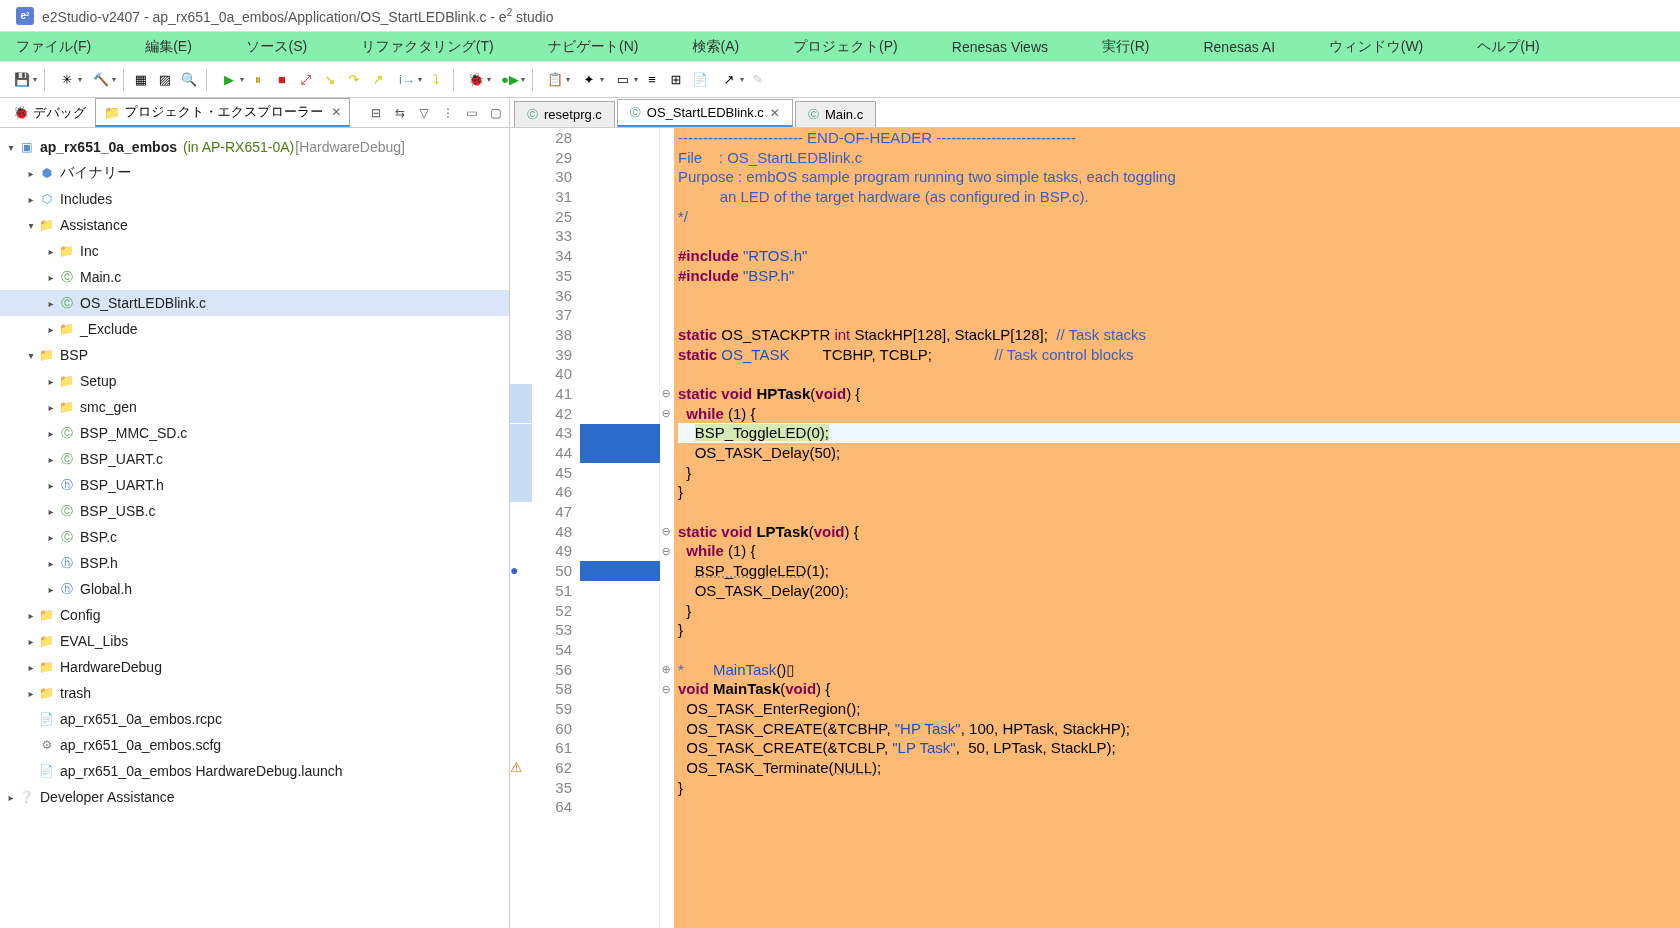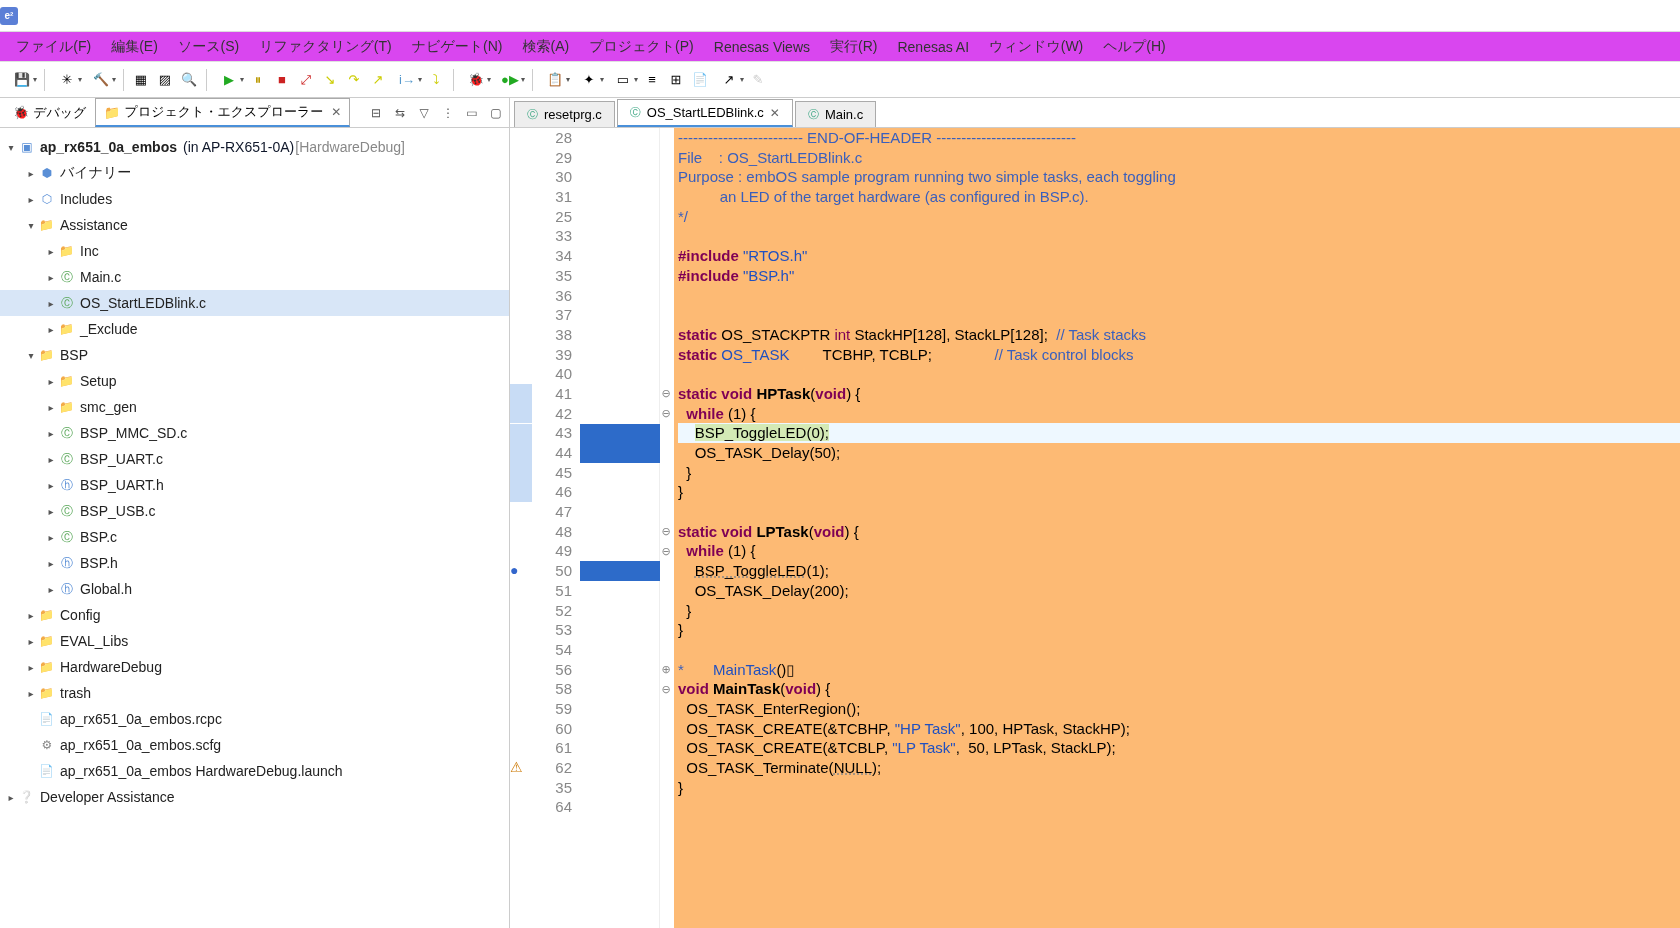--- a/index.html
+++ b/index.html
@@ -1,23 +1,23 @@
 <!DOCTYPE html>
 <html><head>
 <meta charset="utf-8">
 <style>
 * { box-sizing: border-box; margin: 0; padding: 0; font-family: "Meiryo UI", "MS Gothic", sans-serif; }
 body { font-size: 13px; background: #f5f5f5; overflow: hidden; }
 
-.titlebar { height: 32px; background: #fff; display: flex; align-items: center; padding: 0 0; border-bottom: 1px solid #ddd; }
+.titlebar { height: 32px; background: #fff; display: flex; align-items: center; padding: 0 16px; border-bottom: 1px solid #ddd; }
 .titlebar .app-icon { width: 18px; height: 18px; background: #5b7fd6; border-radius: 3px; margin-right: 8px; display: flex; align-items: center; justify-content: center; color: #fff; font-size: 10px; font-weight: bold; }
 .titlebar .title-text { color: #555; font-size: 14px; }
 .titlebar .title-sup { font-size: 10px; vertical-align: super; }
 
-.menubar { height: 30px; background: #d946ef; display: flex; align-items: center; padding: 0 6px; border-bottom: 1px solid #e0e0e0; }
+.menubar { height: 30px; background: #86efac; display: flex; align-items: center; padding: 0 6px; border-bottom: 1px solid #e0e0e0; gap: 34px; }
 .menubar .menu-item { padding: 4px 10px; color: #333; font-size: 14px; cursor: default; }
 
 .toolbar { height: 36px; background: #fff; display: flex; align-items: center; padding: 0 6px; border-bottom: 1px solid #ccc; gap: 2px; }
 .toolbar .tbtn { width: 22px; height: 22px; display: flex; align-items: center; justify-content: center; border-radius: 2px; cursor: default; position: relative; }
 .toolbar .tbtn.dd { width: 32px; }
 .toolbar .tbtn.dd::after { content: "▾"; font-size: 8px; color: #555; position: absolute; right: 1px; }
 .toolbar .sep { width: 1px; height: 22px; background: #ccc; margin: 0 4px; }
 
 .content { display: flex; height: calc(928px - 32px - 30px - 36px); }
 .left-panel { width: 510px; background: #fff; border-right: 1px solid #ccc; display: flex; flex-direction: column; }
@@ -27,21 +27,21 @@
 .view-tab .close { font-size: 12px; color: #666; margin-left: 4px; }
 .view-toolbar-icons { margin-left: auto; display: flex; gap: 6px; align-items: center; }
 .view-toolbar-icons .ico { width: 18px; height: 18px; display: flex; align-items: center; justify-content: center; font-size: 12px; color: #555; cursor: default; }
 
 .tree { flex: 1; overflow: auto; padding: 6px 0; font-size: 14px; }
 .tree-node { display: flex; align-items: center; height: 26px; white-space: nowrap; cursor: default; }
 .tree-node.selected { background: #d8e6f7; }
 .tree-node .twisty { width: 14px; text-align: center; color: #555; font-size: 10px; }
 .tree-node .node-icon { width: 18px; height: 18px; margin-right: 4px; display: flex; align-items: center; justify-content: center; font-size: 12px; }
 .tree-node .node-label { color: #222; }
-.tree-node .node-extra { color: #0f172a; margin-left: 6px; }
+.tree-node .node-extra { color: #4d7c0f; margin-left: 6px; }
 .tree-node .node-tag { color: #888; margin-left: 1px; }
 .indent-0 { padding-left: 4px; }
 .indent-1 { padding-left: 24px; }
 .indent-2 { padding-left: 44px; }
 
 .right-panel { flex: 1; background: #fff; display: flex; flex-direction: column; }
 .editor-tabs { height: 30px; display: flex; align-items: flex-end; border-bottom: 1px solid #ccc; padding: 0 4px; }
 .editor-tab { display: flex; align-items: center; padding: 5px 12px; gap: 6px; border: 1px solid #aaa; border-bottom: none; margin-right: 2px; background: #eee; font-size: 13px; cursor: default; }
 .editor-tab.active { background: #fff; border-bottom: 2px solid #4a90d9; }
 .editor-tab .file-icon { font-size: 11px; color: #4a8; }
@@ -73,20 +73,23 @@
 .file-ico-h { color: #5a8fd6; }
 .file-ico-x { color: #888; }
 .bug-ico { color: #7aa84a; }
 .proj-ico { color: #5a8fd6; }
 </style>
 </head>
 <body>
 
 <div class="titlebar">
   <div class="app-icon">e²</div>
+  <span class="title-text">
+    <span>e2Studio-v2407</span> - <span>ap_rx651_0a_embos/Application/OS_StartLEDBlink.c</span> - <span>e</span><span class="title-sup">2</span><span> studio</span>
+  </span>
 </div>
 
 <div class="menubar" id="menubar">
     <div class="menu-item">ファイル(F)</div>
     <div class="menu-item">編集(E)</div>
     <div class="menu-item">ソース(S)</div>
     <div class="menu-item">リファクタリング(T)</div>
     <div class="menu-item">ナビゲート(N)</div>
     <div class="menu-item">検索(A)</div>
     <div class="menu-item">プロジェクト(P)</div>

